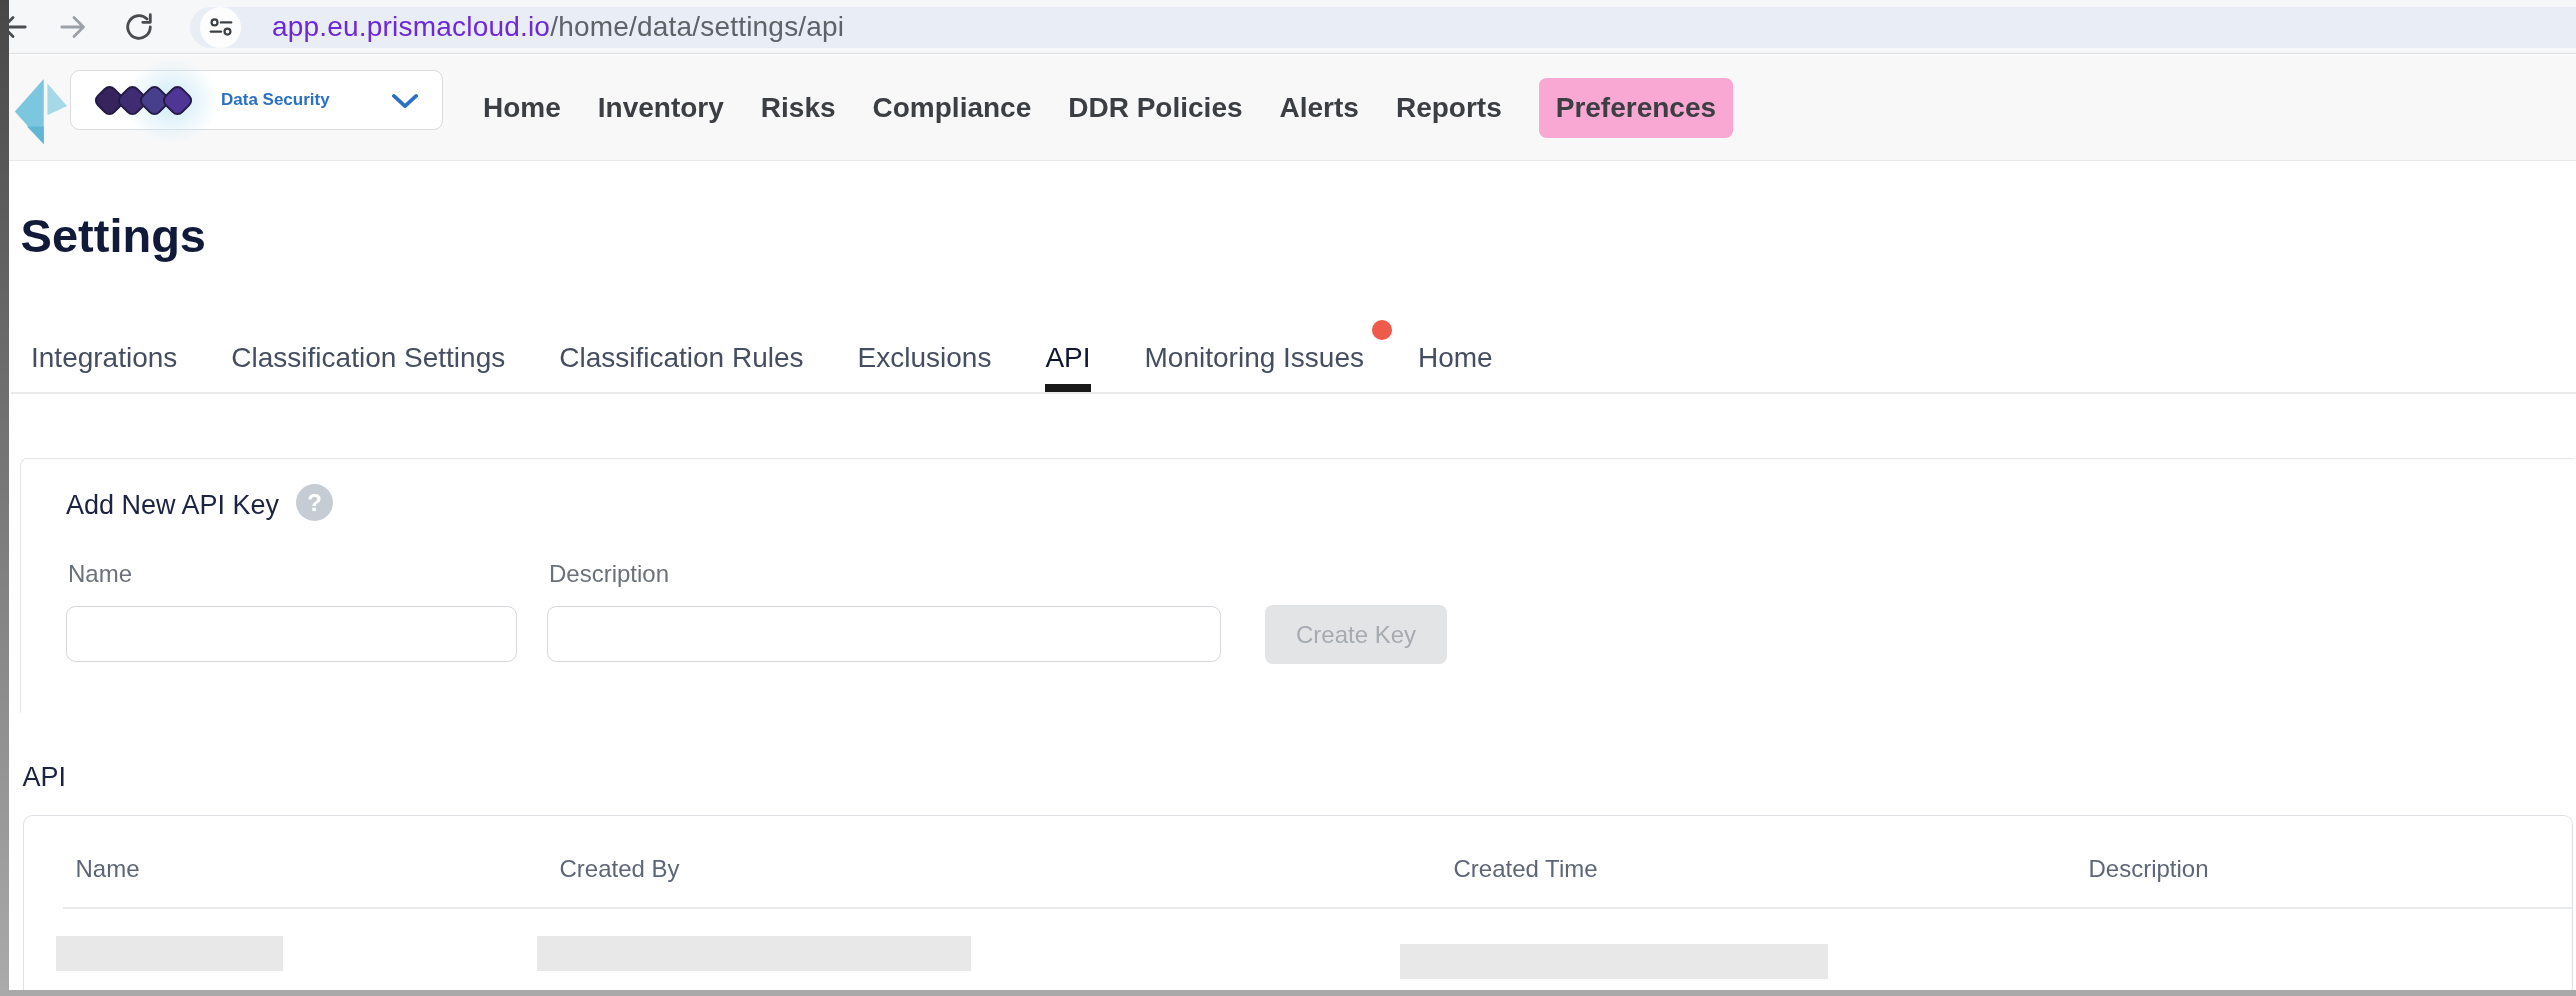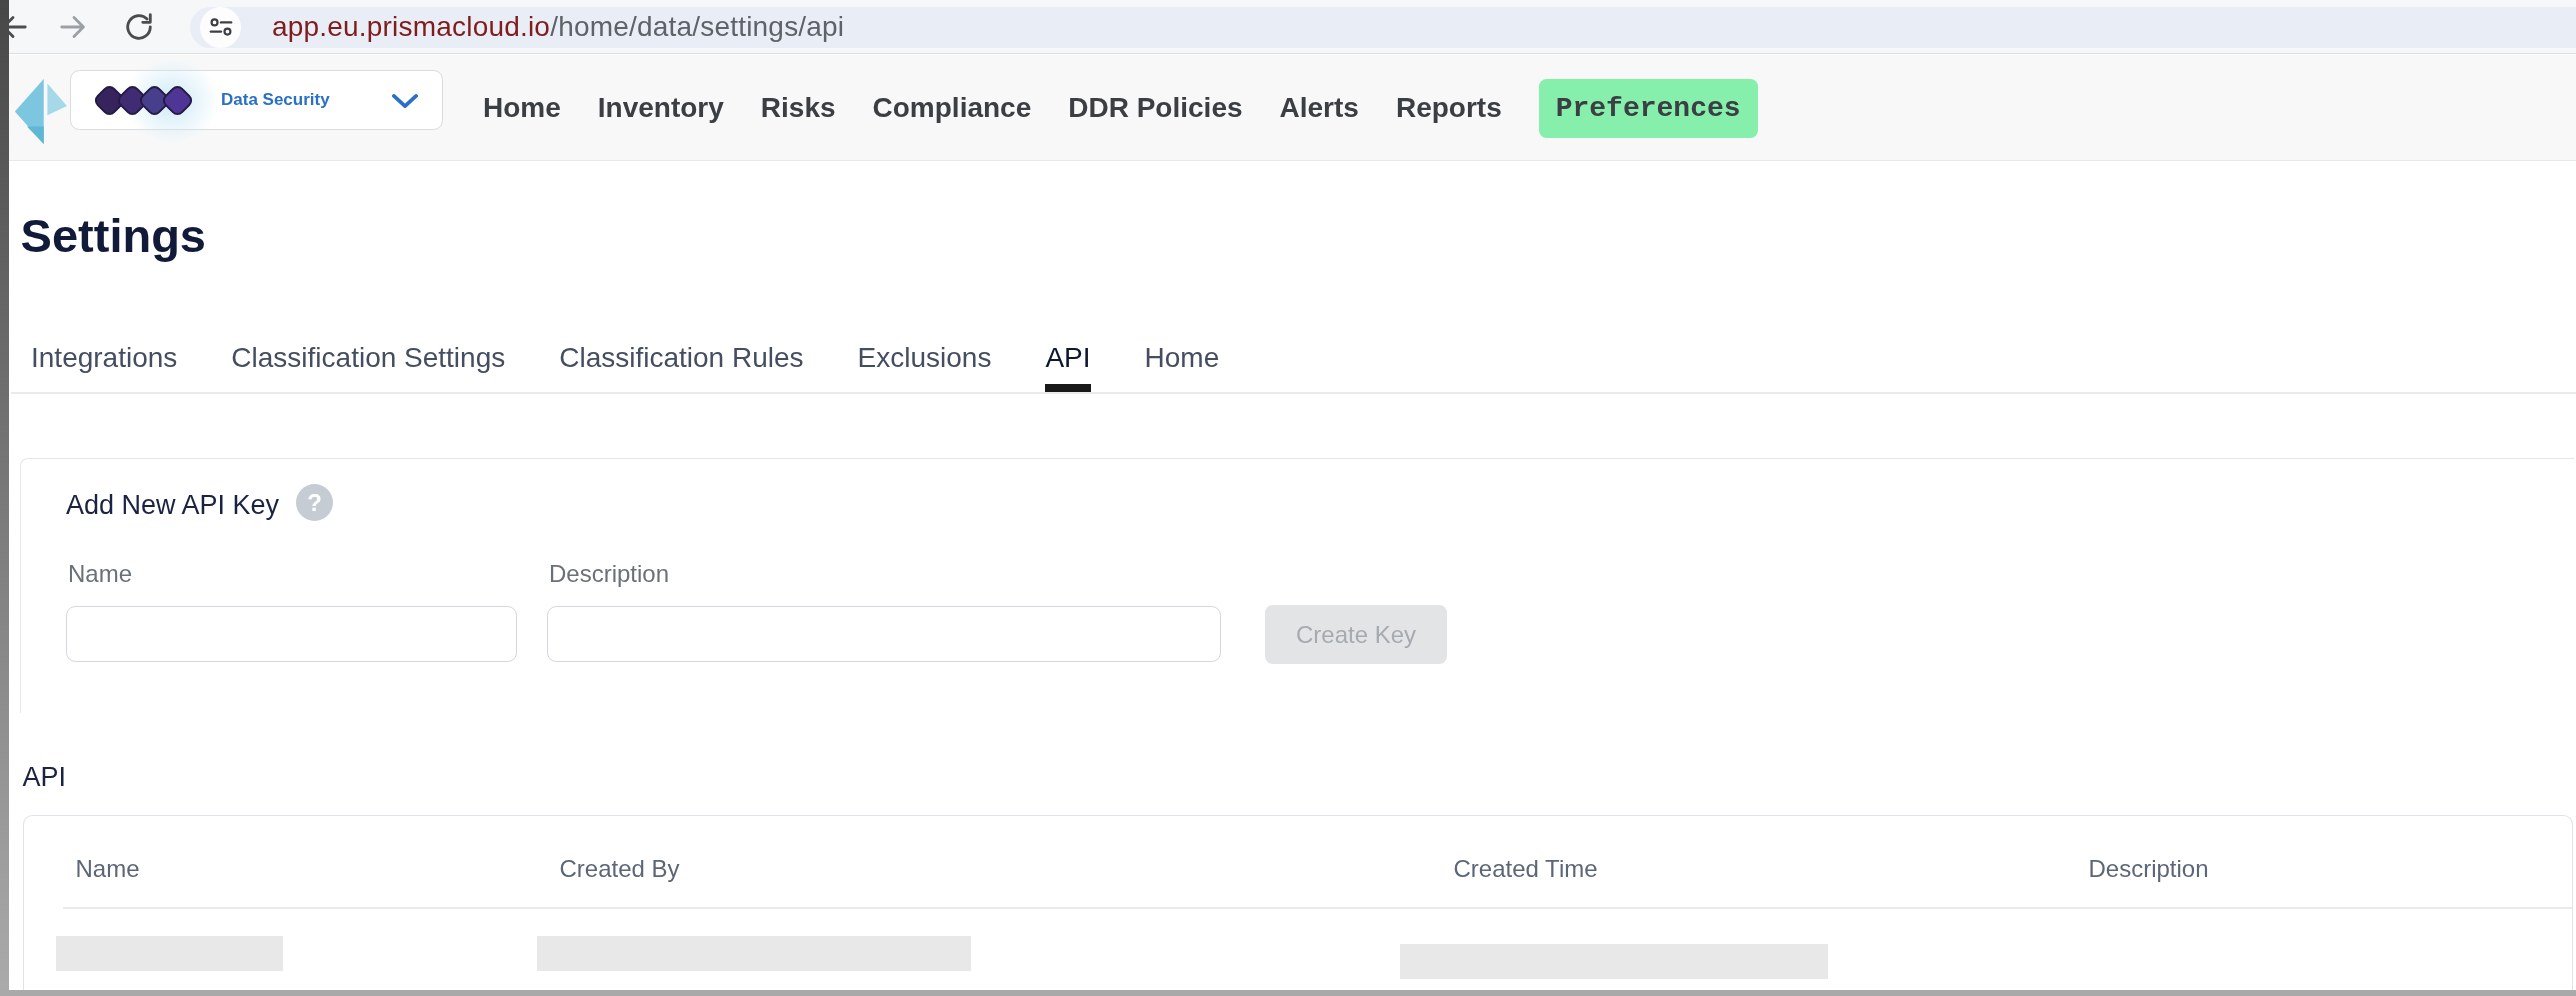--- a/index.html
+++ b/index.html
@@ -16,21 +16,21 @@
   .browser-bar { left:0; top:0; width:2576px; height:54px; background:#f6f7f8;
                  border-bottom:0.9px solid #dcdfe2; z-index:10; }
   .nav-btn { position:absolute; top:11.2px; width:32px; height:32px; }
   .url-pill { position:absolute; left:190px; top:6.6px; width:2386px; height:41px;
               background:#e9edf6; border-radius:20.6px 0 0 20.6px; }
   .tune-circle { position:absolute; left:200px; top:6.6px; width:41px; height:41px;
                  border-radius:50%; background:#fdfdfe; display:flex;
                  align-items:center; justify-content:center; }
   .url-text { position:absolute; left:272px; top:0; height:54px; display:flex;
               align-items:center; font-size:28px; letter-spacing:0.2px; }
-  .url-domain { color:#7f1d1d; }
+  .url-domain { color:#6d28d9; }
   .url-path   { color:#5f6368; }
 
   
   .app-header { left:0; top:55px; width:2576px; height:106px; background:#f8f8f9;
                 border-bottom:0.9px solid #e8e9eb; }
   .logo { position:absolute; left:13px; top:20.6px; }
   .switcher { position:absolute; left:70px; top:15px; width:373px; height:60px;
               background:#ffffff; border:0.9px solid #d9dcdf; border-radius:9.4px;
               cursor:pointer; }
   .glow { position:absolute; left:54px; top:-13px; width:94px; height:86px;
@@ -42,21 +42,21 @@
   .d3{ left:71px;  background:#473e8c; }
   .d4{ left:94px; background:#4f3596; }
   .switcher-label { position:absolute; left:150px; top:0; height:58px; display:flex;
                     align-items:center; color:#2a70c6; font-size:17px; font-weight:600; }
   .switcher-chevron { position:absolute; right:24px; top:22.5px; }
 
   .main-nav { position:absolute; left:483px; top:0; height:106px; display:flex;
               align-items:center; gap:37px; list-style:none; }
   .main-nav li { font-size:28px; font-weight:600; color:#3b3e42; cursor:pointer;
                  padding:14px 0; border-radius:7.5px; white-space:nowrap; }
-  .main-nav li.active { background:#86efac; padding:14px 17px;font-family:Liberation Mono, monospace; }
+  .main-nav li.active { background:#f9a8d4; padding:14px 17px; }
 
   
   .page-title { left:20.6px; top:208px; font-size:47px; font-weight:bold; color:#111a38; }
 
   .tabs { left:31px; top:323px; height:70px; display:flex; gap:54px; list-style:none; }
   .tabs li { position:relative; display:flex; align-items:center; height:100%;
              font-size:28px; color:#454e60; cursor:pointer; white-space:nowrap; }
   .tabs li.active { color:#0f1730; font-weight:500; }
   .tabs li.active::after { content:""; position:absolute; left:0; right:0; bottom:0;
                            height:9.4px; background:#191919; }
@@ -191,20 +191,21 @@
     <li>Integrations</li>
 
     <li>Classification Settings</li>
 
     <li>Classification Rules</li>
 
     <li>Exclusions</li>
 
     <li class="active">API</li>
 
+    <li class="has-dot">Monitoring Issues</li>
 
     <li>Home</li>
   </ul>
 <div class="abs tabs-border"></div>
 
 <div class="abs form-panel">
   <div class="section-title">Add New API Key</div>
   <div class="help-circle">?</div>
 
   <label class="field-label lbl-name">Name</label>

